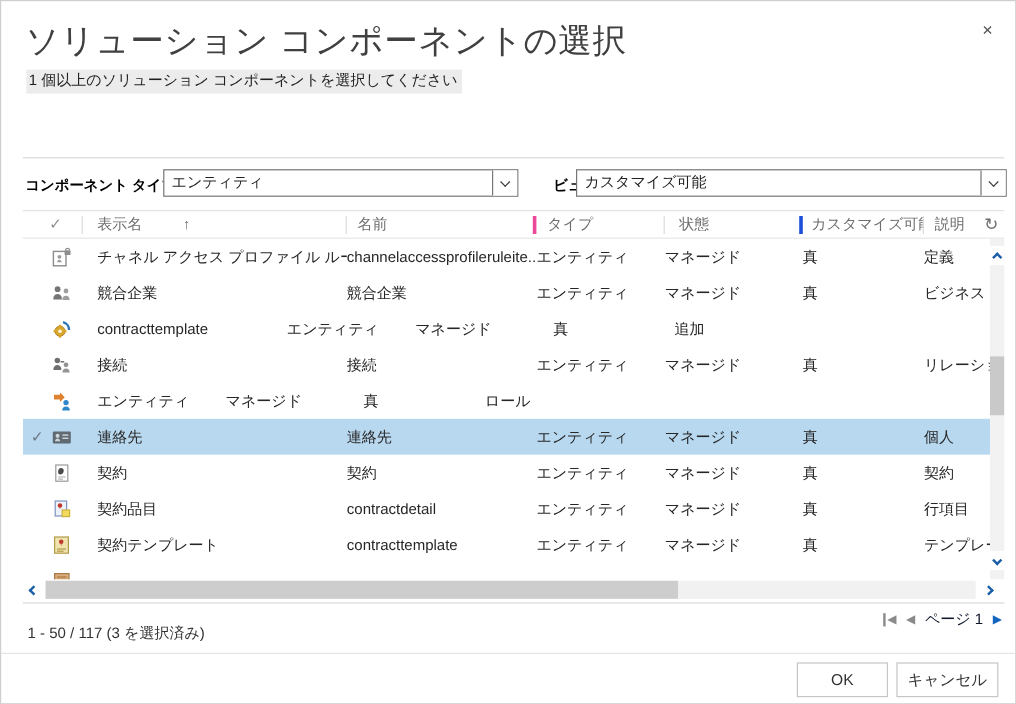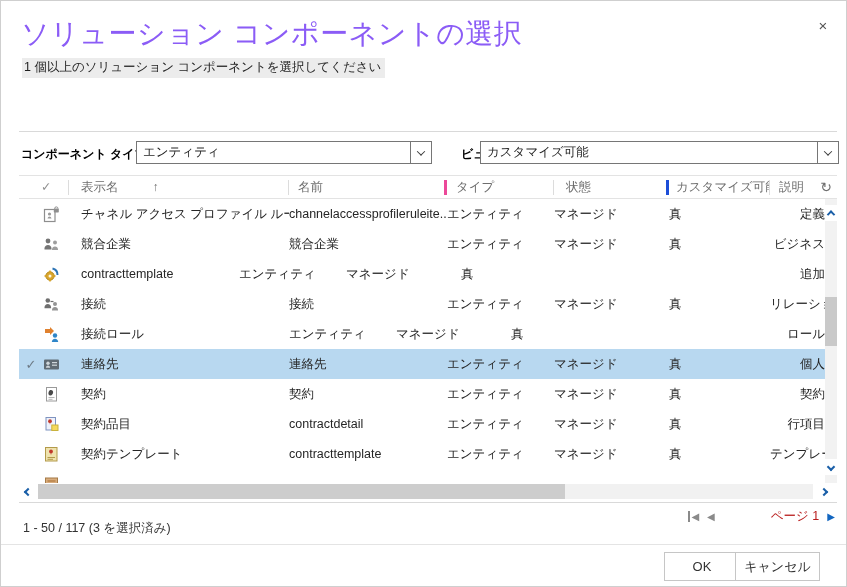--- a/index.html
+++ b/index.html
@@ -1,21 +1,21 @@
 <!DOCTYPE html>
 <html><head>
 <meta charset="utf-8">
 <style>
   * { margin:0; padding:0; box-sizing:border-box; }
   html,body { width:847px; height:587px; }
   body { font-family:"Liberation Sans","DejaVu Sans",sans-serif; background:#fff; color:#262626; }
   .dialog { position:relative; width:847px; height:587px; background:#fff; border:1px solid #cfcfcf; overflow:hidden; }
 
   
-  .title { position:absolute; left:20px; top:14px; font-size:28px; font-weight:300; color:#8b5cf6; letter-spacing:0.5px; }
+  .title { position:absolute; left:20px; top:14px; font-size:28px; font-weight:300; color:#404040; letter-spacing:0.5px; }
   .subtitle { position:absolute; left:21px; top:57px; font-size:12.5px; color:#1f1f1f; background:#ececec; padding:1px 4px 2px 2px; }
   .close-x { position:absolute; right:12px; top:14px; width:22px; height:22px; font-size:15px; color:#555; text-align:center; line-height:22px; cursor:pointer; }
 
   
   .top-divider { position:absolute; left:18px; right:9px; top:130px; border-top:1px solid #d9d9d9; }
   .filter-label { position:absolute; top:145px; font-size:12px; font-weight:bold; color:#000; white-space:nowrap; }
   .lbl-ctype { left:20px; }
   .lbl-view { left:460px; }
   .selectbox { position:absolute; top:140px; height:23px; background:#fff; border:1px solid #767676; font-size:12.5px; color:#1f1f1f; display:flex; align-items:center; cursor:pointer; }
   .sel-ctype { left:135px; width:296px; }
@@ -42,21 +42,21 @@
   .rows-clip { position:absolute; left:0; top:0; right:12px; bottom:0; overflow:hidden; }
   .grid-row { display:flex; align-items:center; height:30px; font-size:12.5px; color:#262626; cursor:pointer; background:#fff; }
   .grid-row.selected { background:#b8d8f0; }
   .rw-check { width:24px; text-align:center; color:#6d7a85; font-size:13px; flex:none; }
   .row-icon { width:17px; height:17px; flex:none; margin-right:21px; }
   .rw-display { width:208px; flex:none; white-space:nowrap; overflow:hidden; }
   .rw-name { width:158px; flex:none; white-space:nowrap; overflow:hidden; padding-right:6px; }
   .rw-type { width:107px; flex:none; white-space:nowrap; overflow:hidden; }
   .rw-state { width:115px; flex:none; white-space:nowrap; overflow:hidden; }
   .rw-custom { width:101px; flex:none; white-space:nowrap; overflow:hidden; }
-  .rw-desc { flex:1; white-space:nowrap; overflow:hidden;text-align:right; }
+  .rw-desc { flex:1; white-space:nowrap; overflow:hidden; }
 
   
   .vscroll { position:absolute; top:0; right:0; width:12px; height:100%; background:#f2f2f2; }
   .vscroll .thumb { position:absolute; left:0; top:98px; width:12px; height:49px; background:#c9c9c9; }
   .vs-up, .vs-down { position:absolute; left:0; width:12px; height:16px; display:flex; align-items:center; justify-content:center; cursor:pointer; background:#fff; }
   .vs-up { top:6px; } .vs-down { bottom:8px; }
   .chev { display:inline-block; width:6px; height:6px; border-right:2px solid #1a5fa8; border-bottom:2px solid #1a5fa8; }
   .chev.up { transform:rotate(-135deg) translate(-1px,-1px); }
   .chev.down { transform:rotate(45deg); }
   .chev.left { transform:rotate(135deg); }
@@ -68,28 +68,28 @@
   .hs-left { left:0; } .hs-right { right:4px; }
   .hs-track { position:absolute; left:19px; right:24px; top:1px; height:15px; background:#f1f1f1; }
   .hs-thumb { position:absolute; left:0; top:0; width:527px; height:15px; background:#cdcdcd; }
 
   
   .statusbar { height:28px; border-top:1px solid #d9d9d9; margin-top:2px; display:flex; align-items:center; font-size:12.5px; color:#333; }
   .status-left { padding-left:4px; flex:1; white-space:nowrap;margin-top:24px; }
   .pager { display:flex; align-items:center; gap:8px; padding-right:2px; }
   .pg-first { color:#8a8a8a; font-size:10px; border-left:2px solid #8a8a8a; padding-left:1px; line-height:11px; cursor:pointer; }
   .pg-prev { color:#8a8a8a; font-size:10px; cursor:pointer; }
-  .pg-label { color:#b91c1c; font-size:12.5px;margin-left:48px; }
+  .pg-label { color:#0f172a; font-size:12.5px; }
   .pg-next { color:#1266c0; font-size:10px; cursor:pointer; }
 
   
   .footer-divider { position:absolute; left:0; right:0; top:543px; border-top:1px solid #e4e4e4; }
   .btn { position:absolute; top:551px; height:29px; background:#fff; border:1px solid #c6c6c6; font-size:13px; color:#333; text-align:center; line-height:27px; cursor:pointer; font-family:inherit; }
   .btn-ok { right:106px; width:76px; }
-  .btn-cancel { right:26px; width:85px; }
+  .btn-cancel { right:14px; width:85px; }
 </style>
 </head>
 <body>
 
 <svg width="0" height="0" style="position:absolute" aria-hidden="true">
   <symbol id="channel-access-profile-rule-item-icon" viewBox="0 0 17 17">
     <rect x="1.5" y="3.5" width="10.5" height="12" fill="#ffffff" stroke="#8e8e8e" stroke-width="1.2"></rect>
     <circle cx="6.5" cy="8" r="1.6" fill="#9a9a9a"></circle>
     <path d="M4.5 12.5c.3-1.4 1.1-2.1 2-2.1s1.7.7 2 2.1z" fill="#9a9a9a"></path>
     <path d="M11.6 2.6a1.7 1.7 0 0 1 3.4 0" fill="none" stroke="#8e8e8e" stroke-width="1"></path>
@@ -237,21 +237,20 @@
             <span class="rw-type">エンティティ</span>
             <span class="rw-state">マネージド</span>
             <span class="rw-custom">真</span>
             <span class="rw-desc">リレーショ</span>
           </div>
           <div class="grid-row">
             <span class="rw-check"></span>
             <svg class="row-icon">
               <use href="#connection-role-icon"></use>
             </svg>
-            <span class="rw-display">接続ロール</span>
             <span class="rw-type">エンティティ</span>
             <span class="rw-state">マネージド</span>
             <span class="rw-custom">真</span>
             <span class="rw-desc">ロール</span>
           </div>
           <div class="grid-row selected">
             <span class="rw-check">✓</span>
             <svg class="row-icon">
               <use href="#contact-icon"></use>
             </svg>

